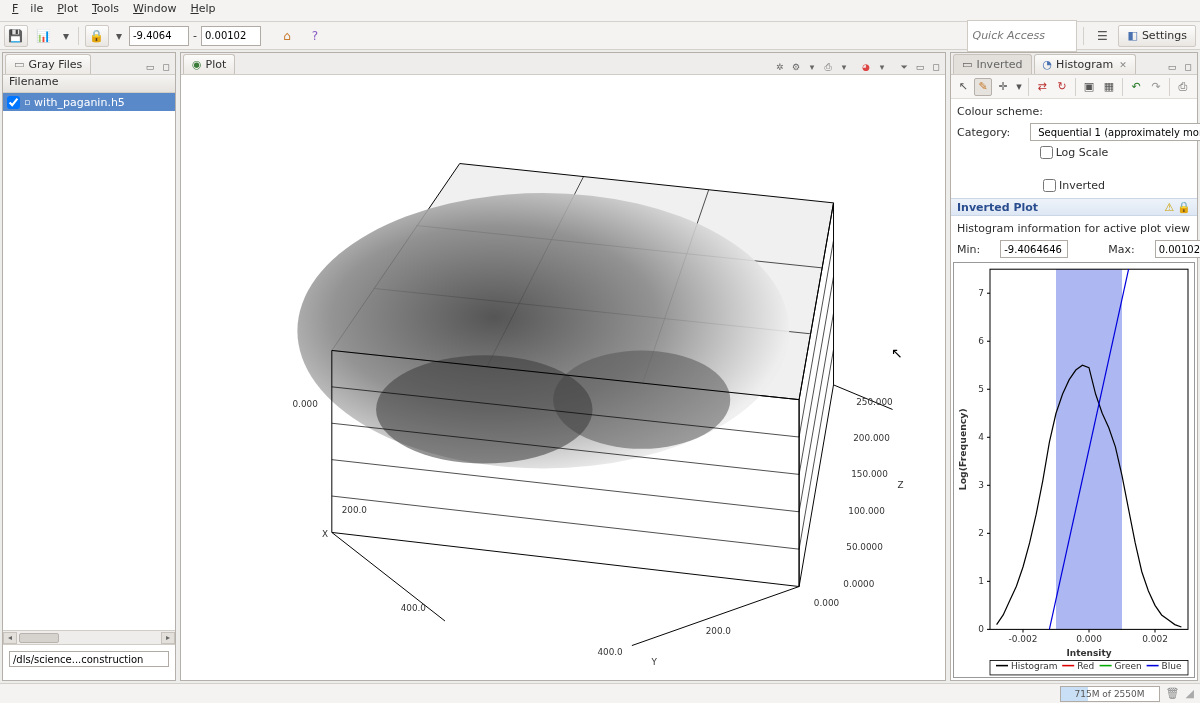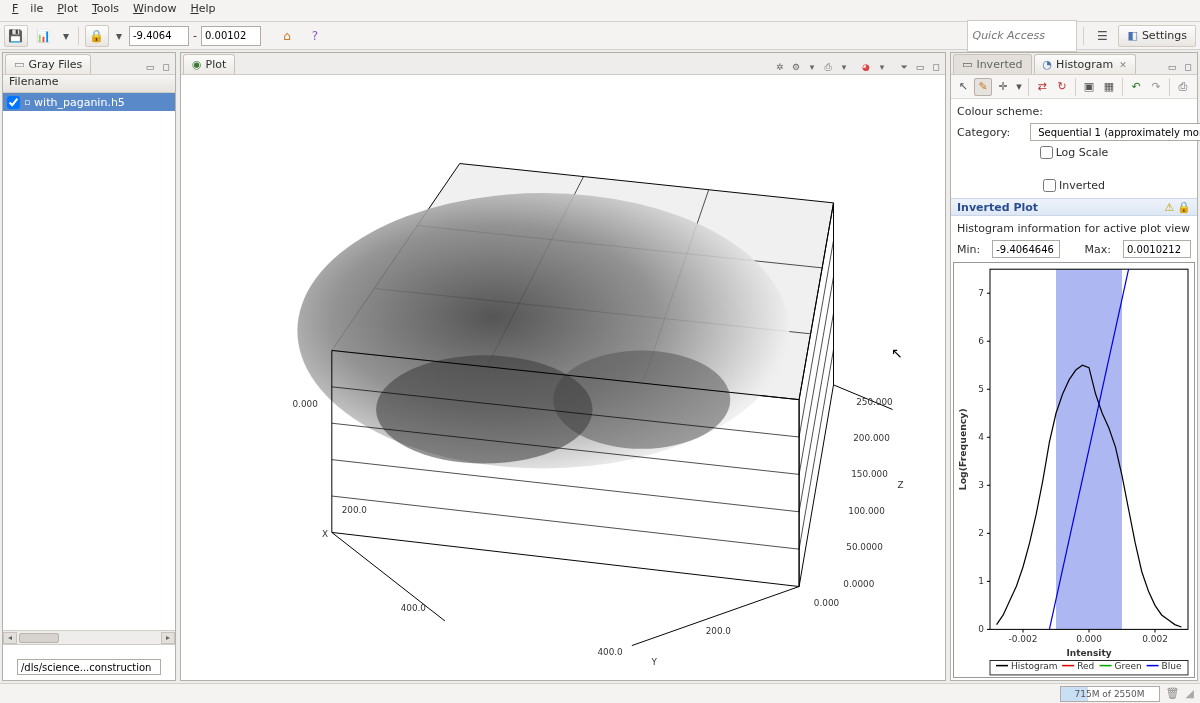--- a/index.html
+++ b/index.html
@@ -25,21 +25,21 @@
 .left { width: 174px; }
 .center { flex: 1; }
 .right { width: 248px; }
 .filelist-header { height: 18px; background: linear-gradient(#f6f5f3,#e6e3df); border-bottom: 1px solid #d0ccc6; padding: 0 6px; display: flex; align-items: flex-start; font-size: 10px; }
 .filelist { flex: 1; overflow: auto; }
 .file-row { height: 18px; display: flex; align-items: center; gap: 4px; padding: 0 4px; background: #5a89c9; color: #fff; }
 .file-row input { margin: 0; }
 .scrollbar-h { height: 14px; background: #efedeb; border-top: 1px solid #d0ccc6; display: flex; align-items: center; }
 .scroll-arr { width: 14px; height: 12px; background: #e3e0dc; border: 1px solid #c7c2bc; font-size: 8px; display: flex; align-items: center; justify-content: center; color: #666; }
 .scroll-thumb { width: 40px; height: 10px; background: #d6d2cd; border: 1px solid #b8b3ad; border-radius: 2px; margin-left: 2px; }
-.path-in { height: 36px; border-top: 1px solid #d0ccc6; padding: 14px; text-decoration: underline; }
+.path-in { height: 36px; border-top: 1px solid #d0ccc6; padding: 6px; text-decoration: underline; }
 .path-in input { width: 100%; height: 16px; border: 1px solid #b0aba5; font-size: 10px; padding: 0 3px; }
 .plot-area { flex: 1; background: #fff; position: relative; overflow: hidden; }
 .right-toolbar { height: 24px; background: #f7f6f4; border-bottom: 1px solid #e0ddd8; display: flex; align-items: center; padding: 0 3px; gap: 2px; flex-wrap: nowrap; }
 .ricon { width: 18px; height: 18px; display: flex; align-items: center; justify-content: center; font-size: 11px; color: #555; border: 1px solid transparent; }
 .ricon.pressed { border-color: #b5b0aa; background: #e6e3df; border-radius: 2px; }
 .section-hdr { height: 18px; background: linear-gradient(#eef3fa,#dde7f4); border-top: 1px solid #cbd6e6; border-bottom: 1px solid #cbd6e6; padding: 0 6px; display: flex; align-items: center; color: #2a4d8f; font-weight: bold; font-size: 10px; }
 .section-hdr .hdr-icons { margin-left: auto; display: flex; gap: 3px; }
 .section-body { padding: 6px 6px; display: flex; flex-direction: column; gap: 5px; font-size: 10px; }
 .row { display: flex; align-items: center; gap: 20px; }
 .row label { width: 58px; }
@@ -257,21 +257,21 @@
 
     <div class="section-hdr">
       <span>Inverted Plot</span>
       <div class="hdr-icons">
         <span style="color:#c9a000;">⚠</span>
         <span style="color:#c9a000;">🔒</span>
       </div>
     </div>
     <div class="section-body" style="padding-bottom:2px;">
       <div>Histogram information for active plot view</div>
-      <div class="row" style="gap:12px;">
+      <div class="row" style="gap:20px;">
         <span>Min:</span>
         <input type="text" style="width: 68px; flex: 0 0 auto;" value="-9.4064646">
         <div style="flex:1"></div>
         <span>Max:</span>
         <input type="text" style="width: 68px; flex: 0 0 auto;" value="0.0010212">
       </div>
     </div>
 
     <div class="histo">
       <div class="histo-chart">

